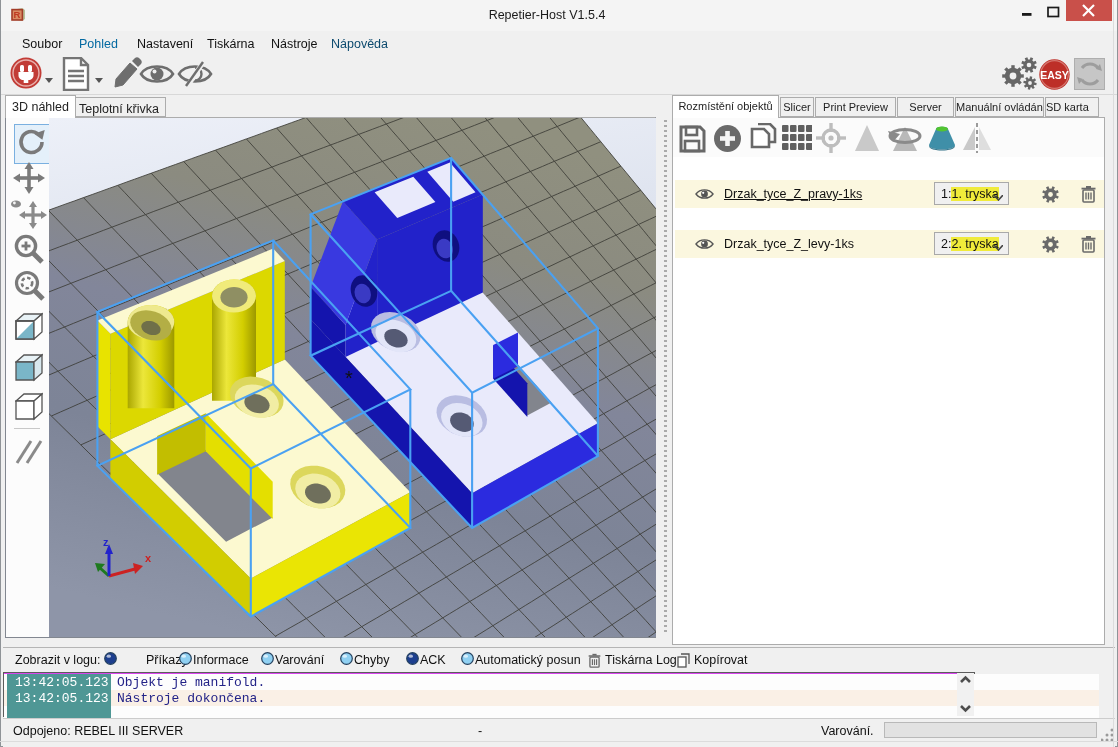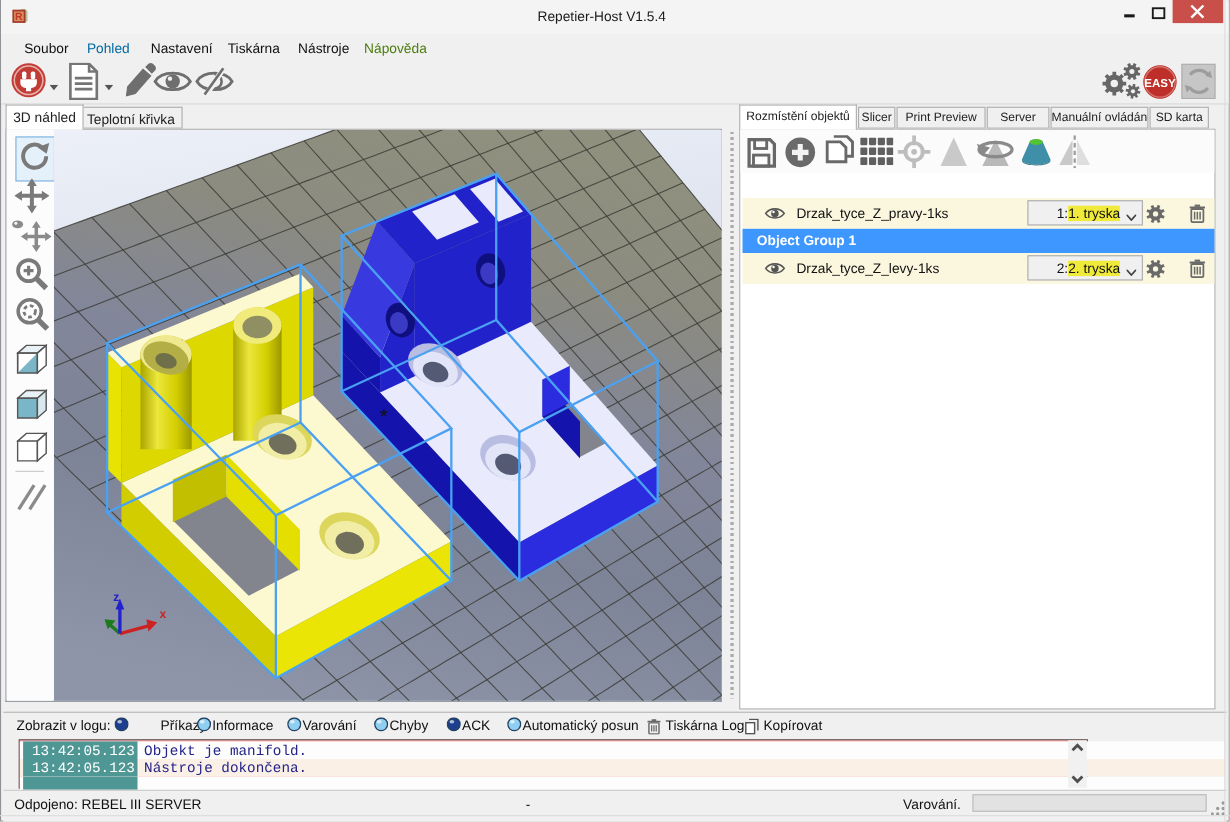--- a/index.html
+++ b/index.html
@@ -15,26 +15,26 @@
 .ltool { position:absolute; left:0; top:0; width:42px; height:519px; background:#fcfcfc; }
 .licon { position:absolute; left:5px; }
 .scene { position:absolute; left:43px; top:0; width:607px; height:519px; overflow:hidden; }
 .rpanel { left:672px; top:95px; width:440px; height:550px; }
 .tabR { position:absolute; top:2px; border:1px solid #acacac; background:#f0f0f0; color:#222; font-size:11px; height:20px; padding:3px 8px 0 8px; white-space:nowrap; overflow:hidden; }
 .tabR.act { top:0px; height:23px; background:#fff; border-bottom:none; z-index:3; padding-top:4px; }
 .rbody { position:absolute; left:0px; top:22px; width:433px; height:528px; background:#fff; border:1px solid #acacac; }
 .rtools { position:absolute; left:0; top:0; width:431px; height:39px; background:#fbfbfb; }
 .grp { position:absolute; left:2px; width:429px; height:22px; background:#3e97ff; color:#fff; font-weight:bold; font-size:12.5px; padding:4px 0 0 13px; }
 .row { position:absolute; left:2px; width:429px; height:28px; background:#fbf7df; font-size:12.5px; color:#111; }
-.combo { position:absolute; width:105px; height:23px; background:#f0f0f0; border:1px solid #a9a9a9; font-size:12.5px; padding:4px 0 0 6px;text-align:center; }
+.combo { position:absolute; width:75px; height:23px; background:#f0f0f0; border:1px solid #a9a9a9; font-size:12.5px; padding:4px 0 0 6px; }
 .chev { position:absolute; right:5px; top:7px; width:9px; height:6px; }
 .hl { background:#f0eb3a; }
 .logbar { left:3px; top:647px; width:1112px; height:25px; background:#f0f0f0; border-top:1px solid #b5b5b5; font-size:12.5px; color:#111; }
 .logitem { position:absolute; top:5px; }
-.logarea { left:17px; top:672px; width:972px; height:45px; background:#fca5a5; border:1px solid #5c5c5c; font-family:"Liberation Mono", monospace; font-size:13px; }
+.logarea { left:3px; top:672px; width:972px; height:45px; background:#d946ef; border:1px solid #5c5c5c; font-family:"Liberation Mono", monospace; font-size:13px; }
 .lrow { position:absolute; left:0; width:1095px; height:16px; }
 .lts { position:absolute; left:3px; width:104px; height:16px; background:#4f9795; color:#fff; padding:1px 0 0 8px; }
 .lmsg { position:absolute; left:113px; color:#232388; padding-top:1px; white-space:pre; }
 .sbar { left:3px; top:718px; width:1112px; height:40px; background:#f0f0f0; border-top:1px solid #cccccc; font-size:12.5px; color:#111; }
 .vscroll { position:absolute; right:0px; top:0px; width:17px; height:43px; background:#f1f1f1; }
 </style></head><body>
 <div class="win"></div>
 
 <div class="abs titlebar"></div>
 <div class="abs" style="left:11px;top:7px;width:15px;height:15px;">
@@ -55,21 +55,21 @@
         <line x1="17" y1="5" x2="28" y2="16"></line>
         <line x1="28" y1="5" x2="17" y2="16"></line>
       </g>
     </svg></div>
 <div class="abs menubar"></div>
 <div class="abs" style="left:22px;top:37px;font-size:12.5px;color:#111;">Soubor</div>
 <div class="abs" style="left:79px;top:37px;font-size:12.5px;color:#0369a1;">Pohled</div>
 <div class="abs" style="left:137px;top:37px;font-size:12.5px;color:#111;">Nastavení</div>
 <div class="abs" style="left:207px;top:37px;font-size:12.5px;color:#111;">Tiskárna</div>
 <div class="abs" style="left:271px;top:37px;font-size:12.5px;color:#111;">Nástroje</div>
-<div class="abs" style="left:331px;top:37px;font-size:12.5px;color:#4d7c0f;">Nápověda</div>
+<div class="abs" style="left:331px;top:37px;font-size:12.5px;color:#0c4a6e;">Nápověda</div>
 <div class="abs toolbar"></div>
 <div class="abs" style="left:10px;top:57px;width:32px;height:32px;"><svg width="32" height="32">
       <circle cx="16" cy="16" r="15.5" fill="#c23c36"></circle>
       <circle cx="16" cy="16" r="13" fill="none" stroke="#e8b0ac" stroke-width="1.4"></circle>
       <g fill="#fff">
         <rect x="10" y="8" width="4" height="7" rx="1.6"></rect>
         <rect x="18" y="8" width="4" height="7" rx="1.6"></rect>
         <path d="M8.5 15 h15 v3.5 c0 2.5 -2.2 4.5 -4.8 4.5 h-0.4 v3 h-4.6 v-3 h-0.4 c-2.6 0 -4.8 -2 -4.8 -4.5 z"></path>
       </g>
     </svg></div>
@@ -375,21 +375,21 @@
 <text x="344" y="384" font-size="20" fill="#111" font-family="Liberation Sans">*</text>
 </svg>
     </div>
 </div>
 <div class="abs rpanel">
 <div class="tabR act" style="left:0px;width:107px;text-align:center;padding-left:0;padding-right:0;">Rozmístění objektů</div>
 <div class="tabR" style="left:108px;width:34px;text-align:center;padding-left:0;padding-right:0;">Slicer</div>
 <div class="tabR" style="left:143px;width:81px;text-align:center;padding-left:0;padding-right:0;">Print Preview</div>
 <div class="tabR" style="left:225px;width:57px;text-align:center;padding-left:0;padding-right:0;">Server</div>
 <div class="tabR" style="left:283px;width:89px;text-align:center;padding-left:0;padding-right:0;">Manuální ovládání</div>
-<div class="tabR" style="left:373px;width:54px;text-align:center;padding-left:0;padding-right:0;">SD karta</div>
+<div class="tabR" style="left:373px;width:54px;padding-left:0;padding-right:0;">SD karta</div>
 <div class="rbody">
 <div class="rtools"></div>
 <div class="abs" style="left:6px;top:7px;"><svg width="27" height="28" viewBox="0 0 27 28">
           <path d="M2 2 h19 l4 4 v20 h-23 z" fill="none" stroke="#686868" stroke-width="3"></path>
           <rect x="7" y="2" width="11" height="8" fill="none" stroke="#686868" stroke-width="2.6"></rect>
           <rect x="6" y="16" width="14" height="10" fill="none" stroke="#686868" stroke-width="2.6"></rect>
         </svg></div>
 <div class="abs" style="left:40px;top:6px;"><svg width="29" height="29" viewBox="0 0 29 29">
           <circle cx="14.5" cy="14.5" r="13.5" fill="#6a6a6a"></circle>
           <g stroke="#f4f4f4" stroke-width="4.6">
@@ -444,21 +444,21 @@
           <polygon points="13,4 13,27 1,27" fill="#c9c9c9"></polygon>
           <polygon points="17,4 17,27 29,27" fill="#dedede"></polygon>
           <line x1="15" y1="0" x2="15" y2="30" stroke="#9a9a9a" stroke-width="2" stroke-dasharray="4 3"></line>
         </svg></div>
 <div class="row" style="top:62px;">
 <div class="abs" style="left:20px;top:8px;"><svg width="19" height="12" viewBox="0 0 19 12">
             <path d="M1 6 C5 0.5 14 0.5 18 6 C14 11.5 5 11.5 1 6 Z" fill="none" stroke="#555" stroke-width="1.4"></path>
             <circle cx="9.5" cy="6" r="3.4" fill="#555"></circle>
             <circle cx="8.2" cy="4.8" r="1.1" fill="#fff"></circle>
           </svg></div>
-<div class="abs" style="left:49px;top:7px;">Drzak_tyce_Z_pravy-1ks</div>
+<div class="abs" style="left:49px;top:7px;text-decoration:underline;">Drzak_tyce_Z_pravy-1ks</div>
 <div class="combo" style="left:259px;top:2px;">1:<span class="hl">1. tryska</span><span class="chev"><svg width="9" height="6">
               <polyline points="0,0 4.5,5 9,0" fill="none" stroke="#444" stroke-width="1.6"></polyline>
             </svg></span></div>
 <div class="abs" style="left:366px;top:5px;"><svg width="19" height="19" viewBox="0 0 19 19">
             <g transform="translate(9.5,9.5)" fill="#6a6a6a">
               <circle r="6"></circle>
               <g stroke="#6a6a6a" stroke-width="2.6">
                 <line x1="0" y1="0" x2="7.79" y2="3.15"></line>
                 <line x1="0" y1="0" x2="3.28" y2="7.73"></line>
                 <line x1="0" y1="0" x2="-3.15" y2="7.79"></line>
@@ -475,21 +475,20 @@
             <rect x="2" y="5" width="11" height="12" rx="1" fill="none" stroke="#6a6a6a" stroke-width="1.6"></rect>
             <line x1="0.5" y1="3.6" x2="14.5" y2="3.6" stroke="#6a6a6a" stroke-width="1.8"></line>
             <rect x="5" y="1" width="5" height="2" fill="#6a6a6a"></rect>
             <g stroke="#6a6a6a" stroke-width="1.4">
               <line x1="5" y1="7.5" x2="5" y2="14.5"></line>
               <line x1="7.5" y1="7.5" x2="7.5" y2="14.5"></line>
               <line x1="10" y1="7.5" x2="10" y2="14.5"></line>
             </g>
           </svg></div>
 </div>
-<div class="grp" style="top:90px;">Object Group 1</div>
 <div class="row" style="top:112px;">
 <div class="abs" style="left:20px;top:8px;"><svg width="19" height="12" viewBox="0 0 19 12">
             <path d="M1 6 C5 0.5 14 0.5 18 6 C14 11.5 5 11.5 1 6 Z" fill="none" stroke="#555" stroke-width="1.4"></path>
             <circle cx="9.5" cy="6" r="3.4" fill="#555"></circle>
             <circle cx="8.2" cy="4.8" r="1.1" fill="#fff"></circle>
           </svg></div>
 <div class="abs" style="left:49px;top:7px;">Drzak_tyce_Z_levy-1ks</div>
 <div class="combo" style="left:259px;top:2px;">2:<span class="hl">2. tryska</span><span class="chev"><svg width="9" height="6">
               <polyline points="0,0 4.5,5 9,0" fill="none" stroke="#444" stroke-width="1.6"></polyline>
             </svg></span></div>

